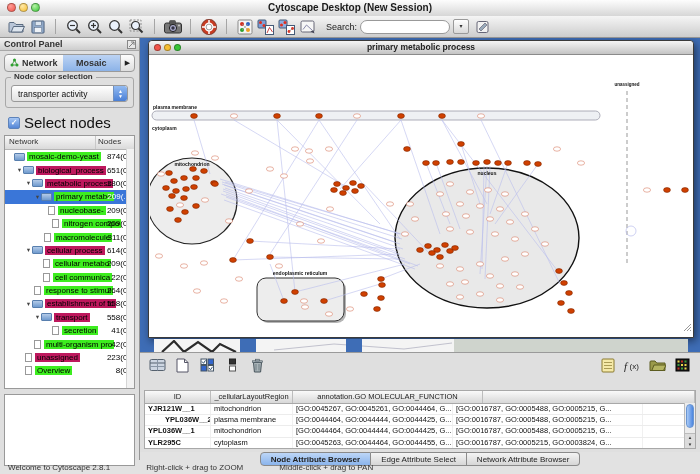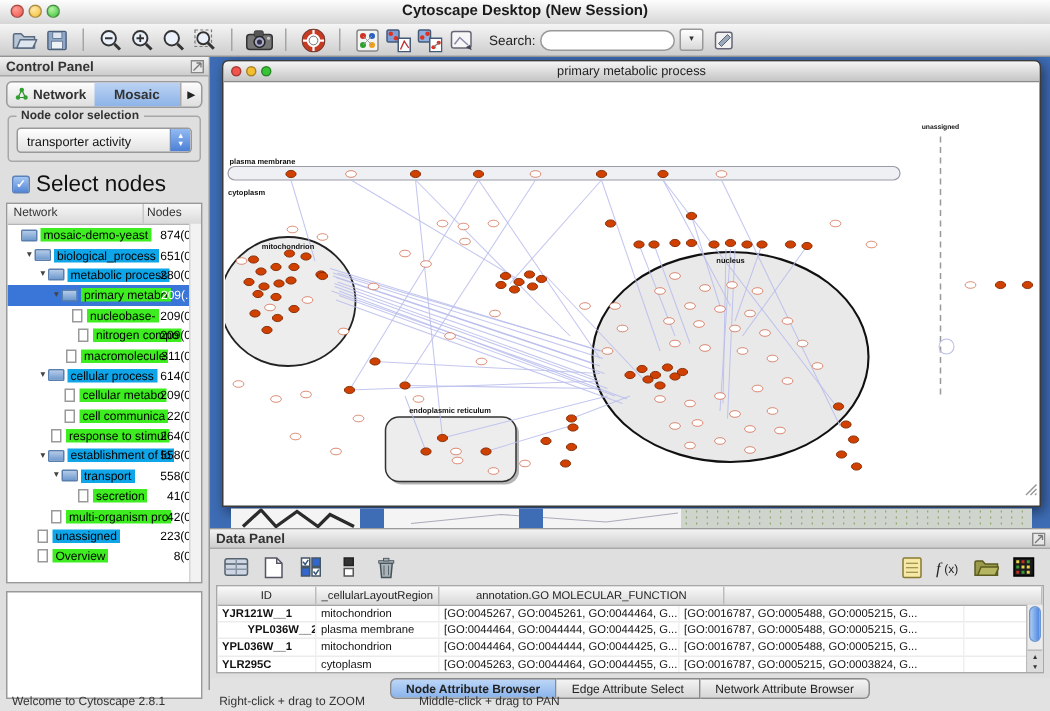--- a/index.html
+++ b/index.html
@@ -44,30 +44,30 @@
   .tree-head .c2{width:34px;padding:1px 2px;}
   .tree-scroll{position:absolute;right:0;top:13px;bottom:0;width:7px;background:#f2f2f2;border-left:1px solid #d5d5d5;}
   .trow{display:flex;align-items:center;height:13.4px;font-size:8px;position:relative;white-space:nowrap;padding-right:32px;overflow:hidden;}
   .trow.sel{background:#3a76d8;}
   .texp{width:7px;font-size:5.5px;color:#444;text-align:center;flex:none;}
   .ticon{flex:none;margin-right:2px;}
   .ticon.folder{width:11px;height:8px;background:linear-gradient(#b4cbe8,#6f9ace);border:1px solid #587fae;border-radius:1px;box-sizing:border-box;}
   .ticon.file{width:7px;height:9px;background:#fff;border:1px solid #999;box-sizing:border-box;margin-left:2px;margin-right:3px;}
   .tlabel{padding:0 2px;color:#000;}
   .tlabel.green{background:#3ded1f;}
-  .tlabel.red{background:#0ea5e9;}
+  .tlabel.red{background:#be185d;}
   .tcount{position:absolute;right:4px;color:#000;}
   .trow.sel .tcount{color:#fff;}
   .beye{margin:5px 4px;height:70px;background:#fff;border:1px solid #999;}
 
   
   .mdi{position:absolute;left:140px;top:38px;width:560px;height:314px;background:#3e6db6;overflow:hidden;}
   .net-window{position:absolute;left:8px;top:2px;width:546px;height:298px;background:#fff;border:1px solid #3b3b3b;border-radius:4px 4px 0 0;box-shadow:2px 3px 9px rgba(0,0,0,.5);box-sizing:border-box;}
   .nw-titlebar{height:13px;background:linear-gradient(#f5f5f5,#c4c4c4);border-bottom:1px solid #8a8a8a;border-radius:4px 4px 0 0;position:relative;}
-  .nw-title{font-size:8.5px;font-weight:normal;color:#222;text-align:center;line-height:13px;}
+  .nw-title{font-size:8.5px;font-weight:bold;color:#222;text-align:center;line-height:13px;}
   .nwl{position:absolute;top:3px;width:7px;height:7px;border-radius:50%;border:1px solid rgba(0,0,0,.3);box-sizing:border-box;}
   .nwl.r{left:5px;background:#f1544a;} .nwl.y{left:15px;background:#f5bd32;} .nwl.g{left:25px;background:#39c437;}
   #net-svg{position:absolute;left:1px;top:13px;}
   .grip{position:absolute;right:1px;bottom:1px;}
   .desk-strip{position:absolute;left:8px;top:301px;width:546px;height:13px;}
   .ds-white{position:absolute;left:6px;top:0;width:300px;height:13px;background:#f4f4f4;}
   .ds-gray{position:absolute;left:306px;top:0;width:234px;height:13px;background:#cfd4cd;background-image:radial-gradient(#7a9a50 .6px,transparent .7px);background-size:7px 4px;}
   .ds-blue1{position:absolute;left:92px;top:0;width:16px;height:13px;background:#3e6db6;}
   .ds-blue2{position:absolute;left:198px;top:0;width:16px;height:13px;background:#3e6db6;}
 
@@ -588,27 +588,20 @@
             <path d="M120 10 L180 4 L250 9 L298 3" stroke="#aab" stroke-width=".7" fill="none"></path>
           </svg>
       </div>
       <div class="ds-gray"></div>
       <div class="ds-blue1"></div>
       <div class="ds-blue2"></div>
     </div>
   </div>
 
   <div class="dp">
-    <div class="panel-head">
-      <span>Data Panel</span>
-      <span class="float-ic"><svg width="9" height="9">
-            <rect x="0.5" y="0.5" width="8" height="8" fill="#e8e8e8" stroke="#888"></rect>
-            <path d="M2 7 L7 2 M7 2 L4 2 M7 2 L7 5" stroke="#777" fill="none" stroke-width=".9"></path>
-          </svg></span>
-    </div>
     <div class="dp-toolbar">
       <div id="dp-left">
           <div class="dpicon">
             <svg width="17" height="14">
               <rect x="1" y="1.5" width="15" height="11" rx="1.5" fill="#cdd6e2" stroke="#55616e"></rect>
               <line x1="1" y1="5" x2="16" y2="5" stroke="#55616e"></line>
               <line x1="1" y1="8.5" x2="16" y2="8.5" stroke="#8895a5"></line>
               <line x1="8.5" y1="1.5" x2="8.5" y2="12.5" stroke="#8895a5"></line>
             </svg>
           </div>

